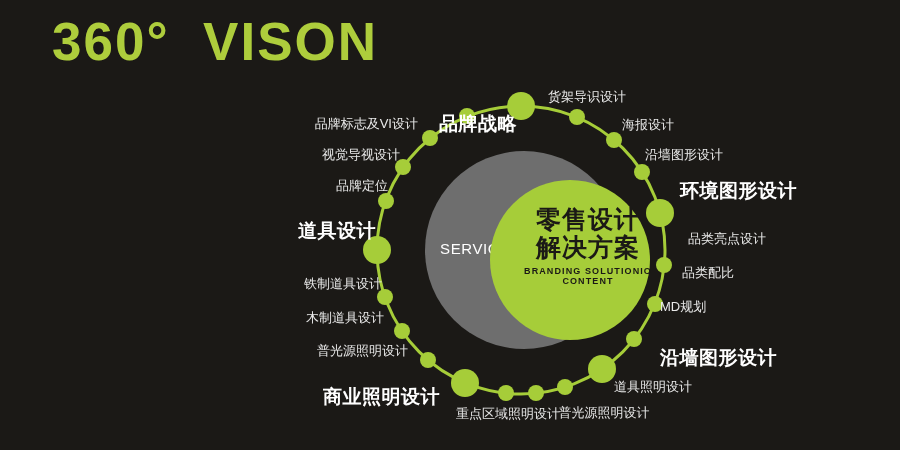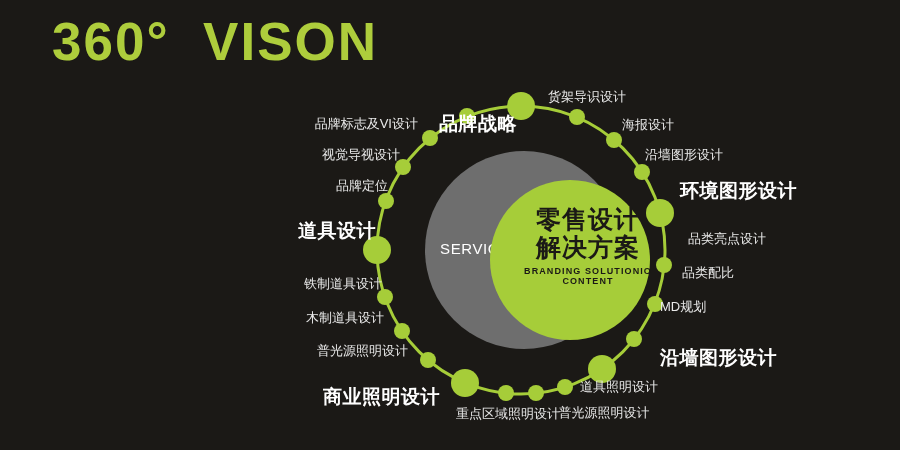--- a/index.html
+++ b/index.html
@@ -178,21 +178,21 @@
     <div id="labels-layer">
         <div class="lbl major center" style="left: 478px; top: 83px; margin-top: 40px;">品牌战略</div>
         <div class="lbl right" style="left: 548px; top: 96px;">货架导识设计</div>
         <div class="lbl right" style="left: 622px; top: 124px;">海报设计</div>
         <div class="lbl right" style="left: 645px; top: 154px;">沿墙图形设计</div>
         <div class="lbl major right" style="left: 680px; top: 190px;">环境图形设计</div>
         <div class="lbl right" style="left: 688px; top: 238px;">品类亮点设计</div>
         <div class="lbl right" style="left: 682px; top: 272px;">品类配比</div>
         <div class="lbl right" style="left: 660px; top: 306px;">MD规划</div>
         <div class="lbl major right" style="left: 660px; top: 357px;">沿墙图形设计</div>
-        <div class="lbl right" style="left: 580px; top: 386px;">道具照明设计</div>
+        <div class="lbl right" style="left: 614px; top: 386px;">道具照明设计</div>
         <div class="lbl center" style="left: 604px; top: 412px;">普光源照明设计</div>
         <div class="lbl center" style="left: 508px; top: 413px;">重点区域照明设计</div>
         <div class="lbl major left" style="left: 440px; top: 396px;">商业照明设计</div>
         <div class="lbl left" style="left: 408px; top: 350px;">普光源照明设计</div>
         <div class="lbl left" style="left: 384px; top: 317px; font-family: Liberation Serif, serif;">木制道具设计</div>
         <div class="lbl left" style="left: 382px; top: 283px;">铁制道具设计</div>
         <div class="lbl major left" style="left: 376px; top: 230px;">道具设计</div>
         <div class="lbl left" style="left: 388px; top: 185px;">品牌定位</div>
         <div class="lbl left" style="left: 400px; top: 154px;">视觉导视设计</div>
         <div class="lbl left" style="left: 418px; top: 123px;">品牌标志及VI设计</div>

